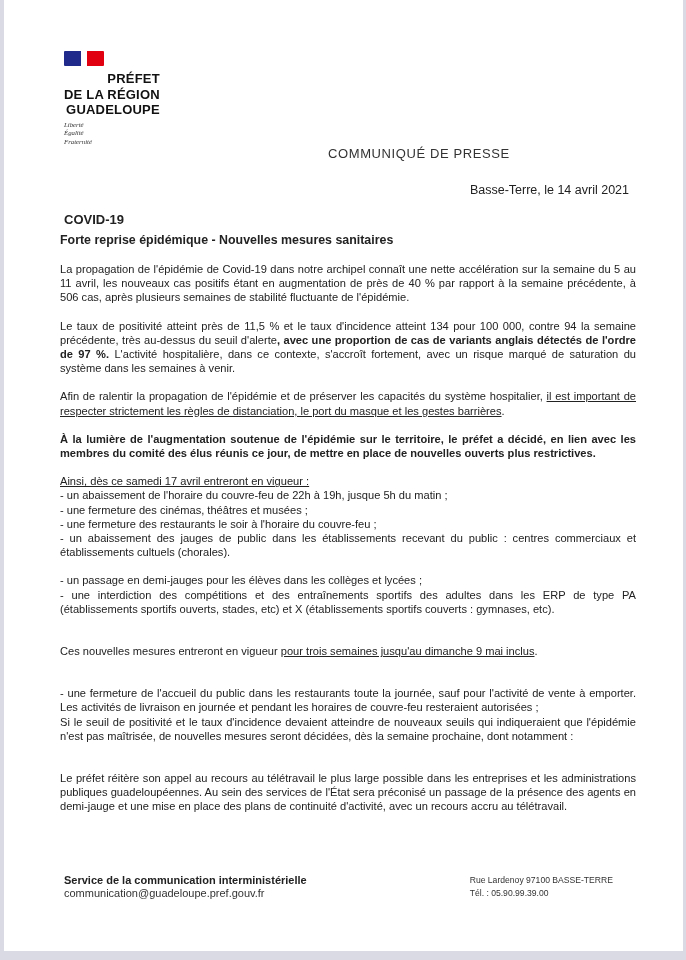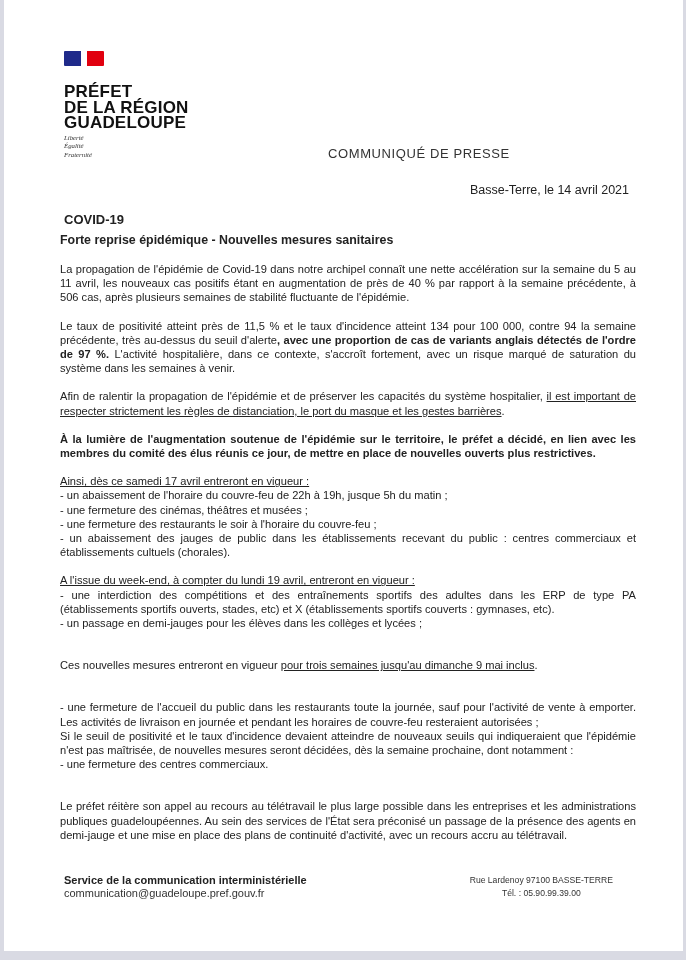--- a/index.html
+++ b/index.html
@@ -13,22 +13,22 @@
   .page {
     position: absolute; left: 4px; top: 0; width: 679px; height: 951px;
     background: #ffffff;
   }
   .logo { position: absolute; left: 60px; top: 51px; }
   .flag { display: flex; width: 40px; height: 15px; }
   .flag .blue { width: 17px; height: 15px; background: #1f2a8a; border-radius: 1px 0 0 1px; }
   .flag .gap { width: 6px; height: 15px; background: #ffffff; }
   .flag .red { width: 17px; height: 15px; background: #e1000f; border-radius: 0 1px 1px 0; }
   .logo-title {
-    margin-top: 18px; font-weight: bold; font-size: 17px; line-height: 15.5px;
-    color: #111; letter-spacing: 0.2px;
+    margin-top: 5px; font-weight: bold; font-size: 13px; line-height: 15.5px;
+    color: #111; letter-spacing: 0.2px; text-align: right;
   }
   .motto {
     margin-top: 3px; font-family: "Liberation Serif", serif; font-style: italic;
     font-size: 6.8px; line-height: 8.5px; color: #333;
   }
   .communique {
     position: absolute; left: 324px; top: 146px;
     font-size: 13px; letter-spacing: 0.6px; color: #333;
   }
   .dateline {
@@ -46,21 +46,21 @@
   .b { font-weight: bold; }
   .list { margin: 0 0 14px 0; }
   .list div { text-align: justify; }
   .gap-lg { height: 14px; }
   .footer-left {
     position: absolute; left: 60px; top: 874px;
     font-size: 11px; line-height: 13px; color: #333;
   }
   .footer-left .dept { font-weight: bold; color: #222; }
   .footer-right {
-    position: absolute; right: 70px; top: 874px; text-align: center;
+    position: absolute; right: 70px; top: 874px; text-align: left;
     font-size: 8.6px; line-height: 13px; color: #333;
   }
 </style>
 </head>
 <body>
 
 <div class="page">
 
   <div class="logo">
     <div class="flag">
@@ -97,33 +97,31 @@
 
     <div class="list">
       <div class="u">Ainsi, dès ce samedi 17 avril entreront en vigueur :</div>
       <div>- un abaissement de l'horaire du couvre-feu de 22h à 19h, jusque 5h du matin ;</div>
       <div>- une fermeture des cinémas, théâtres et musées ;</div>
       <div>- une fermeture des restaurants le soir à l'horaire du couvre-feu ;</div>
       <div>- un abaissement des jauges de public dans les établissements recevant du public : centres commerciaux et établissements cultuels (chorales).</div>
     </div>
 
     <div class="list">
-      <div class="u">A l'issue du week-end, à compter du lundi 19 avril, entreront en vigueur :</div>
+      <div>- un passage en demi-jauges pour les élèves dans les collèges et lycées ;</div>
       <div>- une interdiction des compétitions et des entraînements sportifs des adultes dans les ERP de type PA (établissements sportifs ouverts, stades, etc) et X (établissements sportifs couverts : gymnases, etc).</div>
-      <div>- un passage en demi-jauges pour les élèves dans les collèges et lycées ;</div>
     </div>
 
     <div class="gap-lg"></div>
     <p><span>Ces nouvelles mesures entreront en vigueur </span><span class="u">pour trois semaines jusqu'au dimanche 9 mai inclus</span><span>.</span></p>
 
     <div class="gap-lg"></div>
     <div class="list">
       <div>- une fermeture de l'accueil du public dans les restaurants toute la journée, sauf pour l'activité de vente à emporter. Les activités de livraison en journée et pendant les horaires de couvre-feu resteraient autorisées ;</div>
       <div>Si le seuil de positivité et le taux d'incidence devaient atteindre de nouveaux seuils qui indiqueraient que l'épidémie n'est pas maîtrisée, de nouvelles mesures seront décidées, dès la semaine prochaine, dont notamment :</div>
-      <div>- une fermeture des centres commerciaux.</div>
     </div>
 
     <div class="gap-lg"></div>
     <p>Le préfet réitère son appel au recours au télétravail le plus large possible dans les entreprises et les administrations publiques guadeloupéennes. Au sein des services de l'État sera préconisé un passage de la présence des agents en demi-jauge et une mise en place des plans de continuité d'activité, avec un recours accru au télétravail.</p>
   </div>
 
   <div class="footer-left">
     <div class="dept">Service de la communication interministérielle</div>
     <div>communication@guadeloupe.pref.gouv.fr</div>
   </div>

